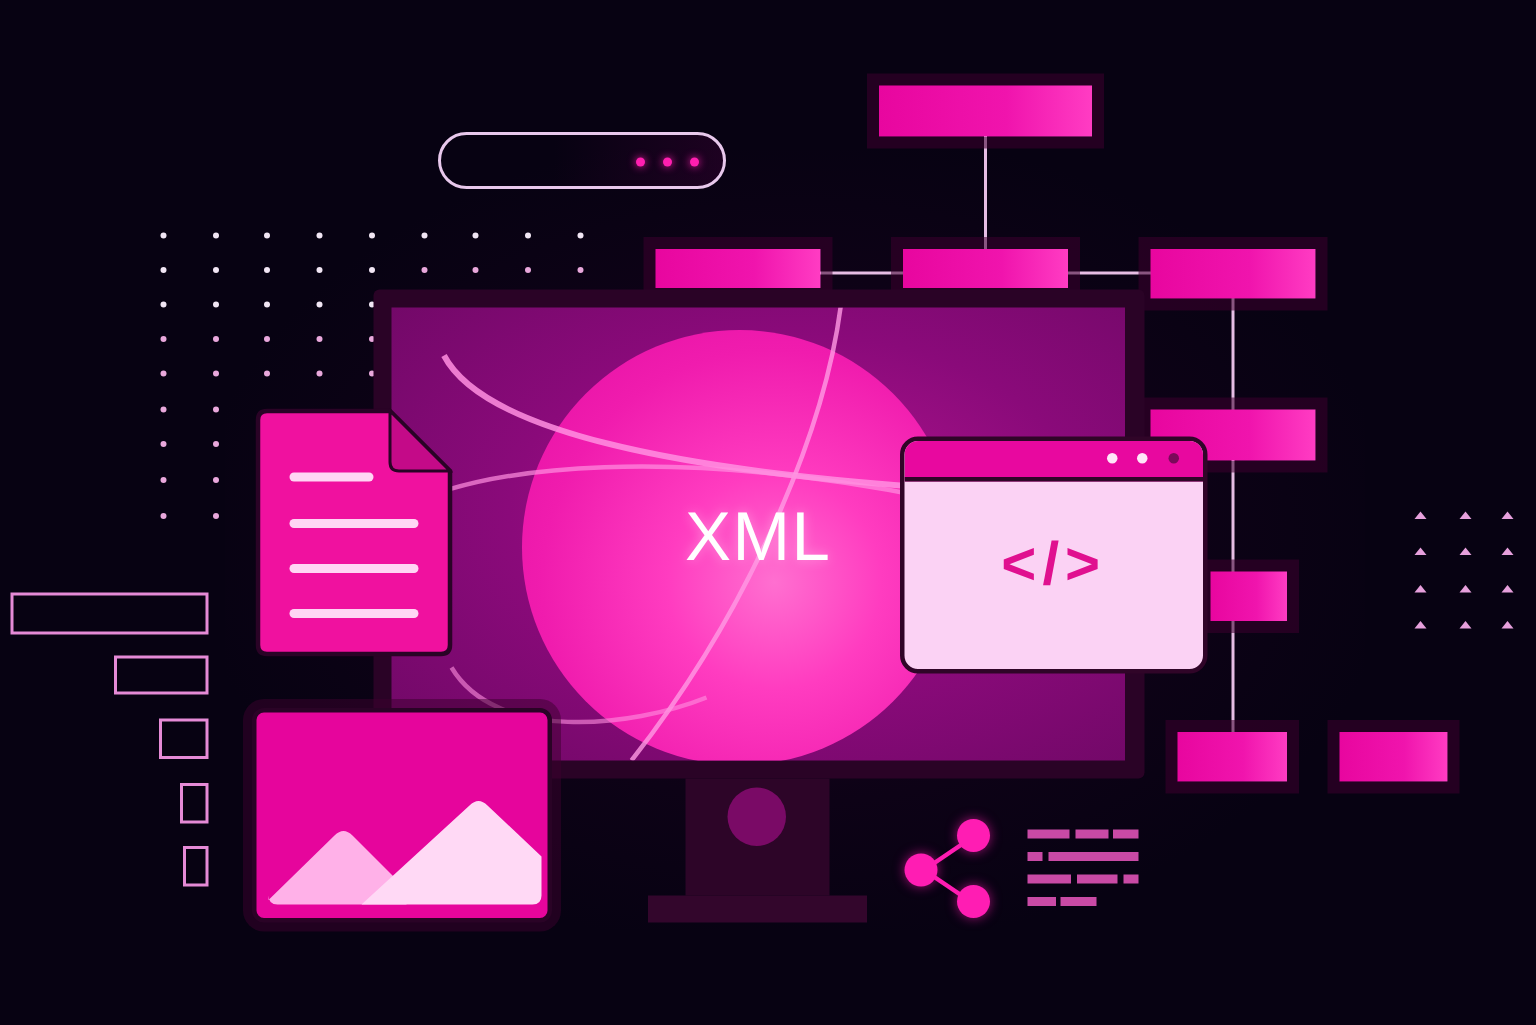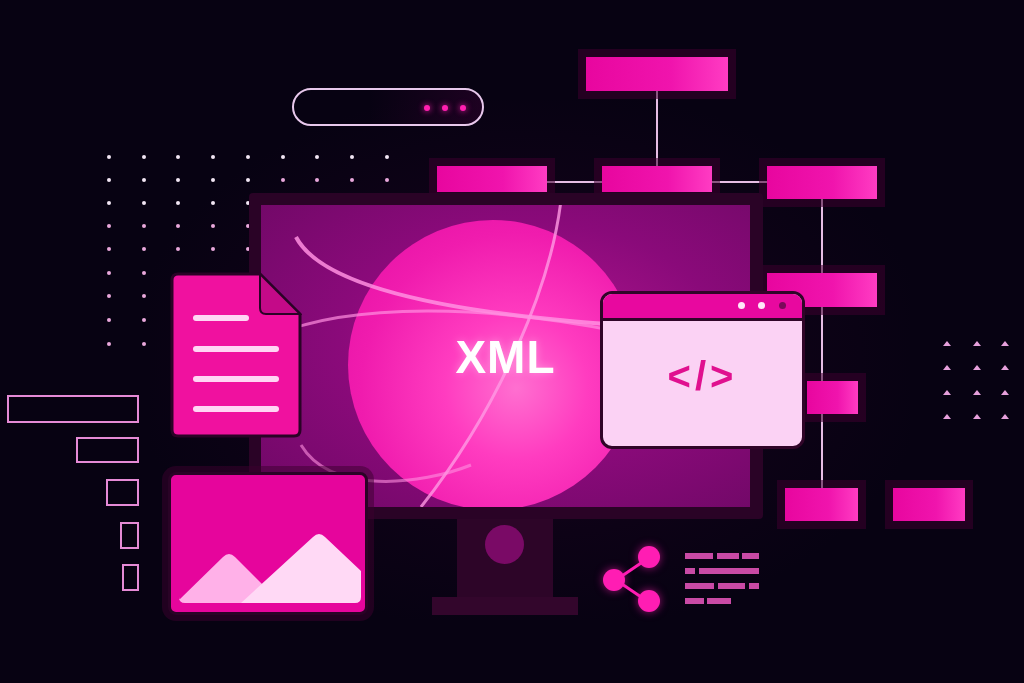--- a/index.html
+++ b/index.html
@@ -45,21 +45,21 @@
   .monitor-screen {
     position:absolute; left:261px; top:205px; width:489px; height:302px; overflow:hidden;
     background:radial-gradient(ellipse at 55% 45%, #b0158f 0%, #8a0a7a 50%, #6e0865 100%);
   }
   .globe {
     position:absolute; left:87px; top:15px; width:290px; height:290px; border-radius:50%;
     background:radial-gradient(circle at 58% 58%, #ff6fd0 0%, #ff3cc0 30%, #f01cae 65%, #e20da2 100%);
   }
   .xml-title {
     position:absolute; left:0; width:489px; top:125px; text-align:center;
-    color:#ffffff; font-weight:700; font-size:46px; letter-spacing:1px;
+    color:#ffffff; font-weight:400; font-size:46px; letter-spacing:1px;
     text-shadow:0 0 8px rgba(255,255,255,0.35);
   }
   .stand-neck {
     position:absolute; left:457px; top:519px; width:96px; height:78px; background:#2d0528;
   }
   .stand-base {
     position:absolute; left:432px; top:597px; width:146px; height:18px; background:#33062c;
   }
   .stand-knob {
     position:absolute; left:485px; top:525px; width:39px; height:39px; border-radius:50%; background:#7a0a66;

